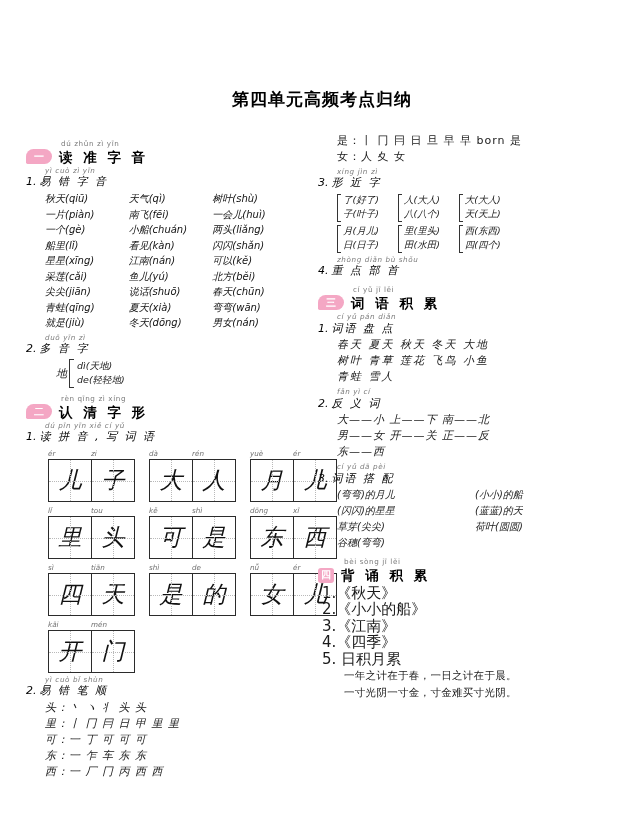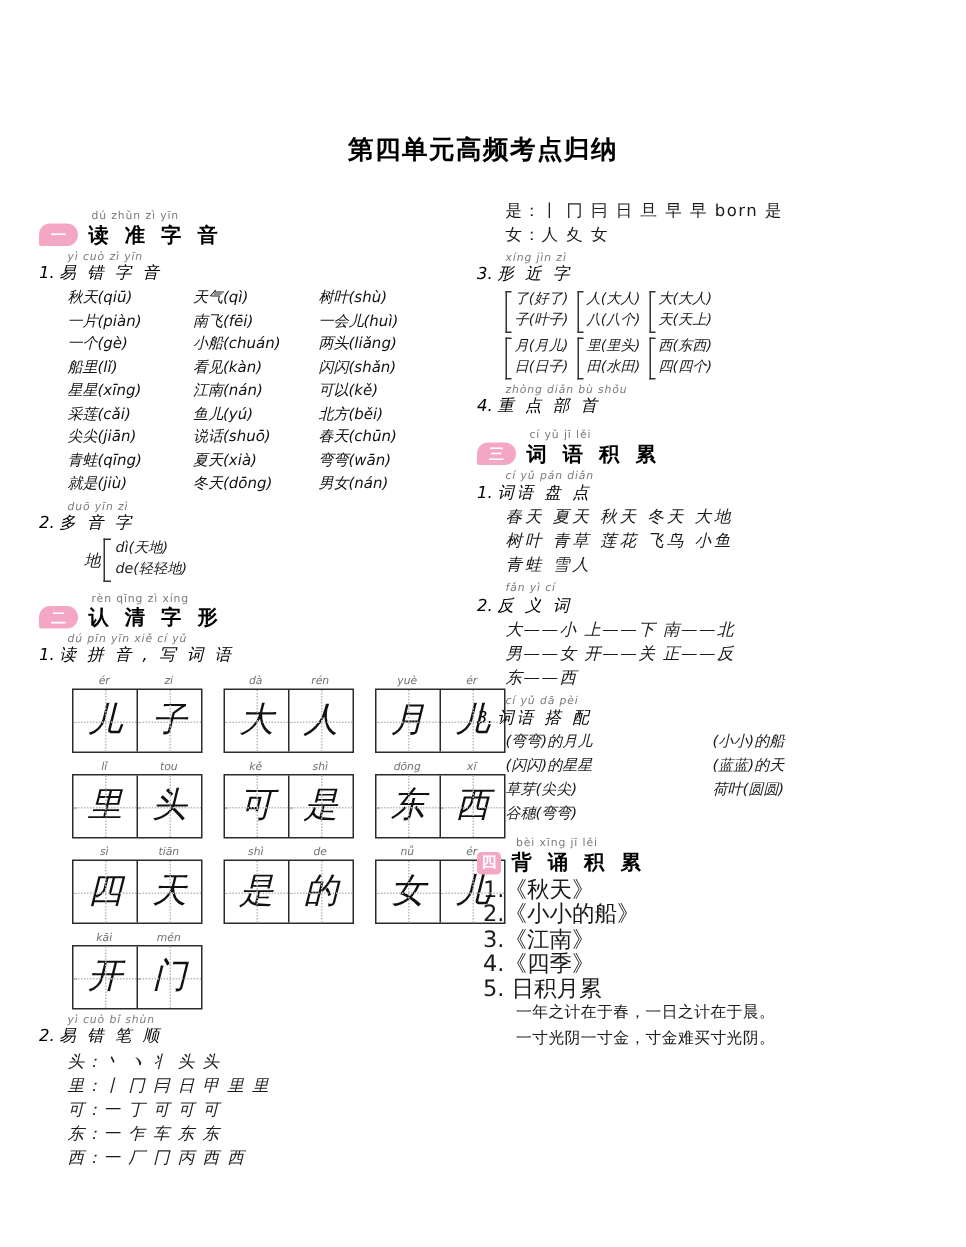--- a/index.html
+++ b/index.html
@@ -69,39 +69,39 @@
   .poly .brace{
     border-left:1px solid #333;border-top:1px solid #333;border-bottom:1px solid #333;
     width:4px;height:27px;margin-right:3px;
   }
   .poly .vals div{font-size:9.5px;line-height:14px;white-space:nowrap;}
 
   
   .grid-row{display:flex;gap:14px;margin-left:22px;margin-top:3px;}
   .grid-group{}
   .grid-pys{display:flex;}
-  .grid-pys span{width:43px;text-align:center;font-size:7.2px;color:#6f6f6f;line-height:11px;}
+  .grid-pys span{width:43px;text-align:left;font-size:7.2px;color:#6f6f6f;line-height:11px;}
   .grid-boxes{display:flex;border:1px solid #2b2b2b;}
   .cell{
     width:42px;height:41px;position:relative;
     display:flex;align-items:center;justify-content:center;
     font-size:23px;line-height:1;color:#111;
     font-family:"DejaVu Serif","Liberation Serif",serif;
   }
   .cell + .cell{border-left:1px solid #2b2b2b;}
   .cell:before,.cell:after{content:"";position:absolute;pointer-events:none;}
   .cell:before{left:0;right:0;top:50%;border-top:1px dotted #b9b9b9;}
   .cell:after{top:0;bottom:0;left:50%;border-left:1px dotted #b9b9b9;}
 
   
   .stroke{margin-left:19px;margin-top:1px;}
   .stroke div{font-size:11px;line-height:16px;white-space:nowrap;letter-spacing:1px;}
 
   
-  .xjz{display:flex;margin-left:19px;margin-top:2px;gap:6px;}
+  .xjz{display:flex;margin-left:19px;margin-top:2px;gap:19px;}
   .xjz-group{display:flex;}
   .xjz-group .brace{
     border-left:1px solid #333;border-top:1px solid #333;border-bottom:1px solid #333;
     width:3px;height:26px;margin-right:2px;margin-top:1px;
   }
   .xjz-group .vals div{font-size:9.5px;line-height:13.5px;white-space:nowrap;}
 
   
   .rad{display:grid;grid-template-columns:1fr 1fr;margin-left:19px;margin-top:1px;}
   .rad div{font-size:10px;line-height:16px;white-space:nowrap;}
@@ -440,21 +440,21 @@
               <div>(蓝蓝)的天</div>
               <div>草芽(尖尖)</div>
               <div>荷叶(圆圆)</div>
               <div>谷穗(弯弯)</div>
               <div></div>
             </div>
         </div>
       </div>
 
       <div class="sec">
-        <div class="py py-sec" style="margin-left:26px">bèi xīng jī lěi</div>
+        <div class="py py-sec" style="margin-left:26px">bèi sòng jī lěi</div>
         <div class="sec-head">
           <span class="badge sq">四</span>
           <span class="sec-title">背 诵 积 累</span>
         </div>
         <div class="recite" id="g-rec">
             <div>1.《秋天》</div>
             <div>2.《小小的船》</div>
             <div>3.《江南》</div>
             <div>4.《四季》</div>
             <div>5. 日积月累</div>

